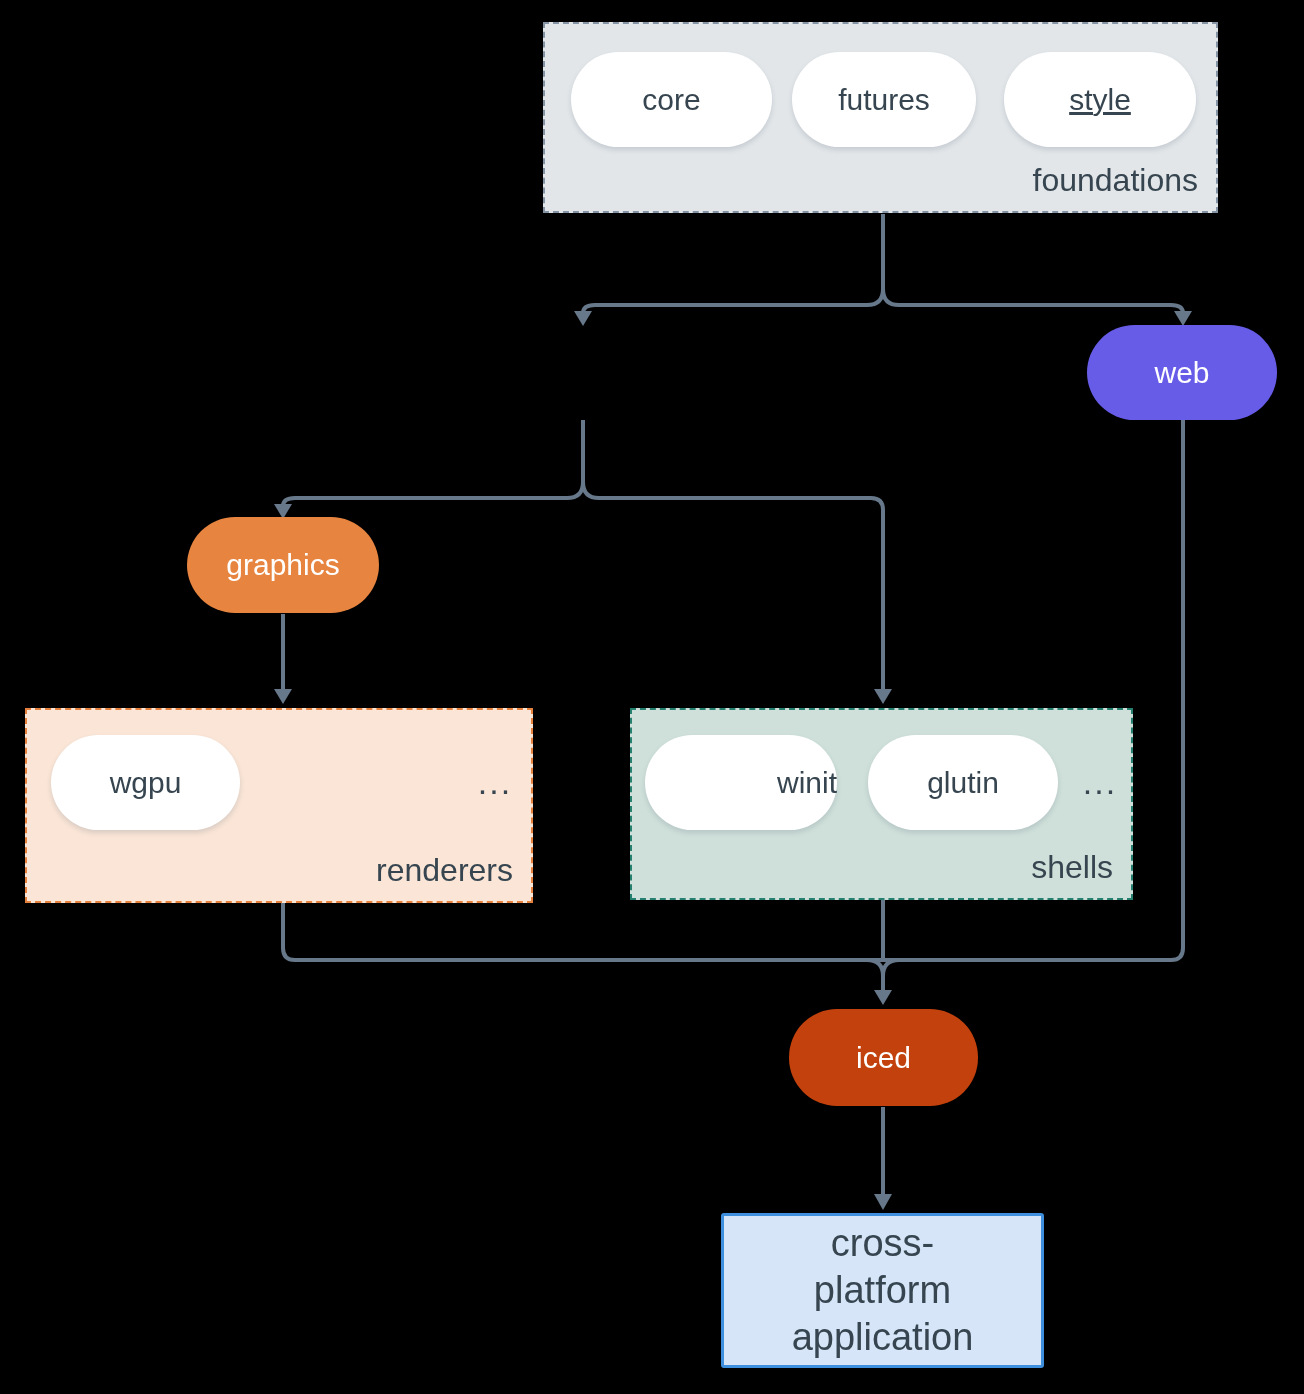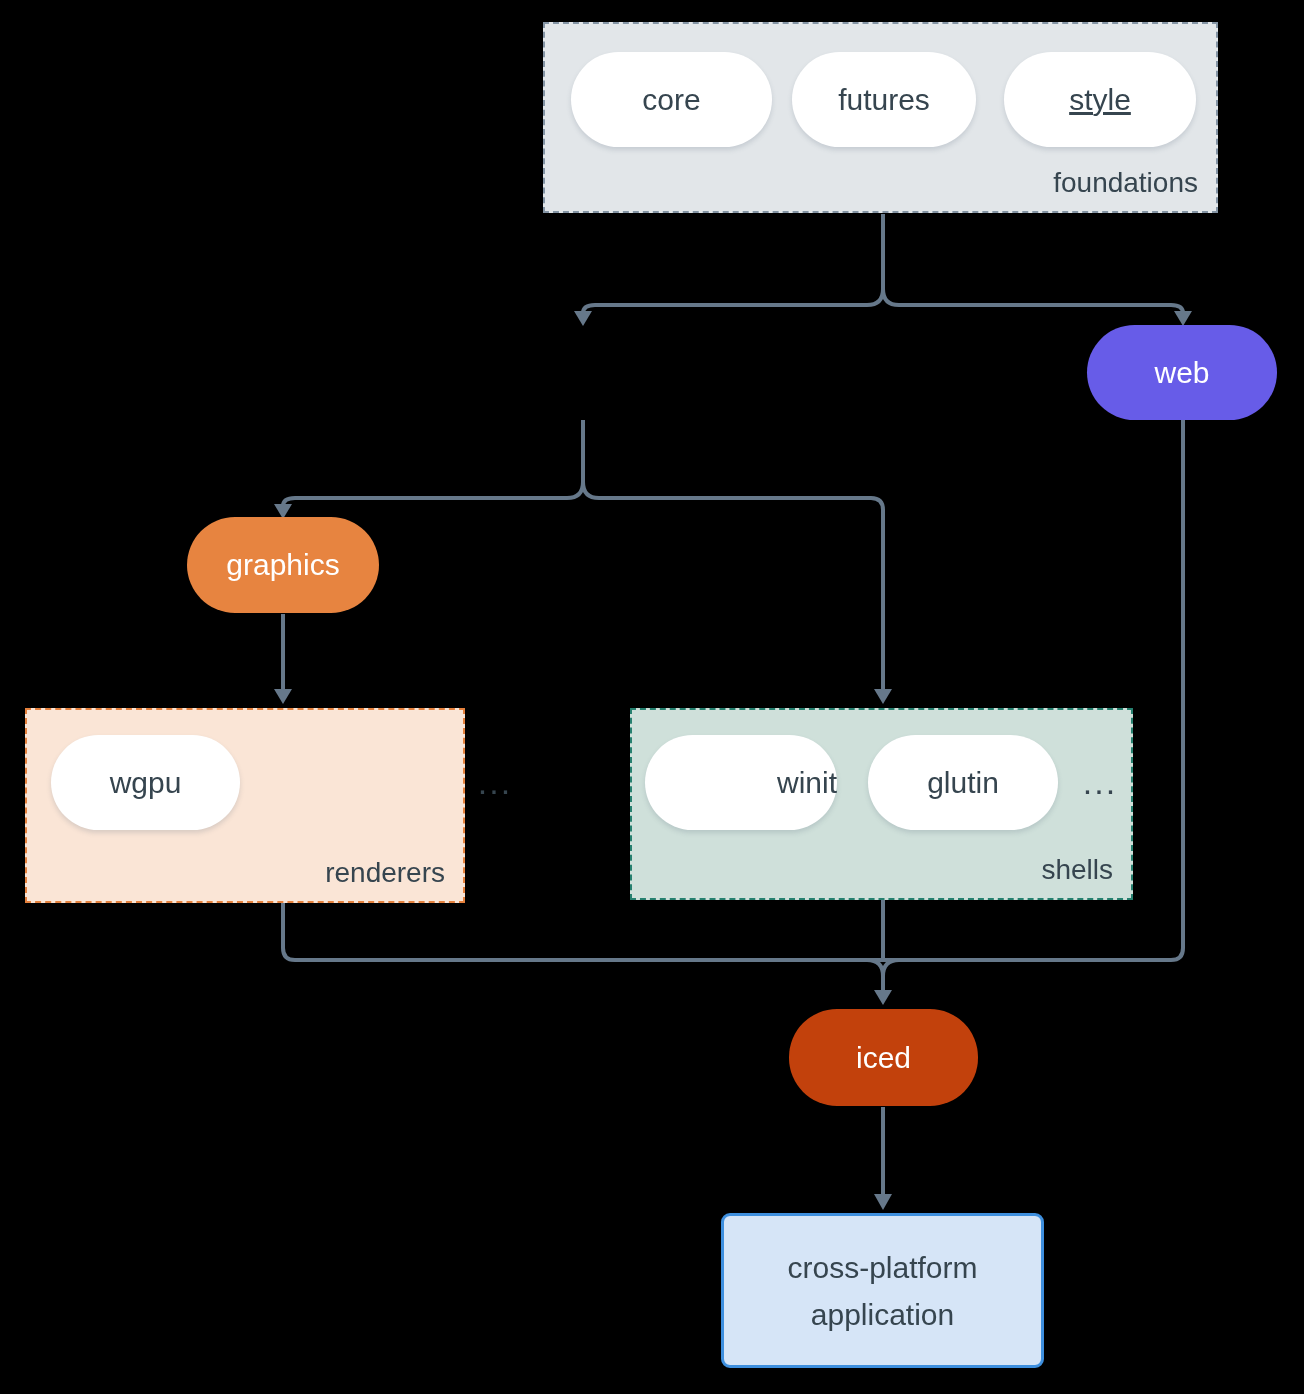--- a/index.html
+++ b/index.html
@@ -10,28 +10,28 @@
     font-family:"Liberation Sans","DejaVu Sans",sans-serif;
     overflow:hidden;
   }
   #connectors{position:absolute;left:0;top:0;}
   .conn{fill:none;stroke:#66788a;stroke-width:4;}
   .ahead{fill:#66788a;stroke:none;}
 
   .groupbox{position:absolute;box-sizing:border-box;}
   .groupbox .grouplabel{
     position:absolute;right:18px;bottom:12px;
-    font-size:28px;color:#36454f;
+    font-size:32px;color:#36454f;
   }
   #foundations-box{
     left:543px;top:22px;width:675px;height:191px;
     background:#e2e6e9;border:2px dashed #8494a4;
   }
   #renderers-box{
-    left:25px;top:708px;width:440px;height:195px;
+    left:25px;top:708px;width:508px;height:195px;
     background:#fae5d6;border:2px dashed #e5813d;
   }
   #shells-box{
     left:630px;top:708px;width:503px;height:192px;
     background:#cfe0da;border:2px dashed #26806f;
   }
 
   .pill{
     position:absolute;height:95px;border-radius:48px;
     display:flex;align-items:center;justify-content:center;
@@ -49,24 +49,24 @@
     font-size:34px;color:#36454f;letter-spacing:2px;
   }
 
   #native-pill{left:488px;top:325px;width:192px;background:#675ce8;}
   #web-pill{left:1087px;top:325px;width:190px;background:#675ce8;}
   #graphics-pill{left:187px;top:517px;width:192px;height:96px;background:#e78440;}
   #iced-pill{left:789px;top:1009px;width:189px;height:97px;background:#c2410c;}
 
   #app-box{
     position:absolute;left:721px;top:1213px;width:323px;height:155px;
-    background:#d6e5f7;border:3px solid #3e8fde;border-radius:9px;
+    background:#d6e5f7;border:3px solid #3e8fde;border-radius:3px;
     box-sizing:border-box;
     display:flex;align-items:center;justify-content:center;text-align:center;
-    font-size:30px;line-height:47px;color:#36454f;
+    font-size:38px;line-height:47px;color:#36454f;
     padding:0 40px;
   }
 </style>
 </head>
 <body>
 
 <div id="canvas">
 
   <svg id="connectors" width="1304" height="1394" viewBox="0 0 1304 1394">
 

